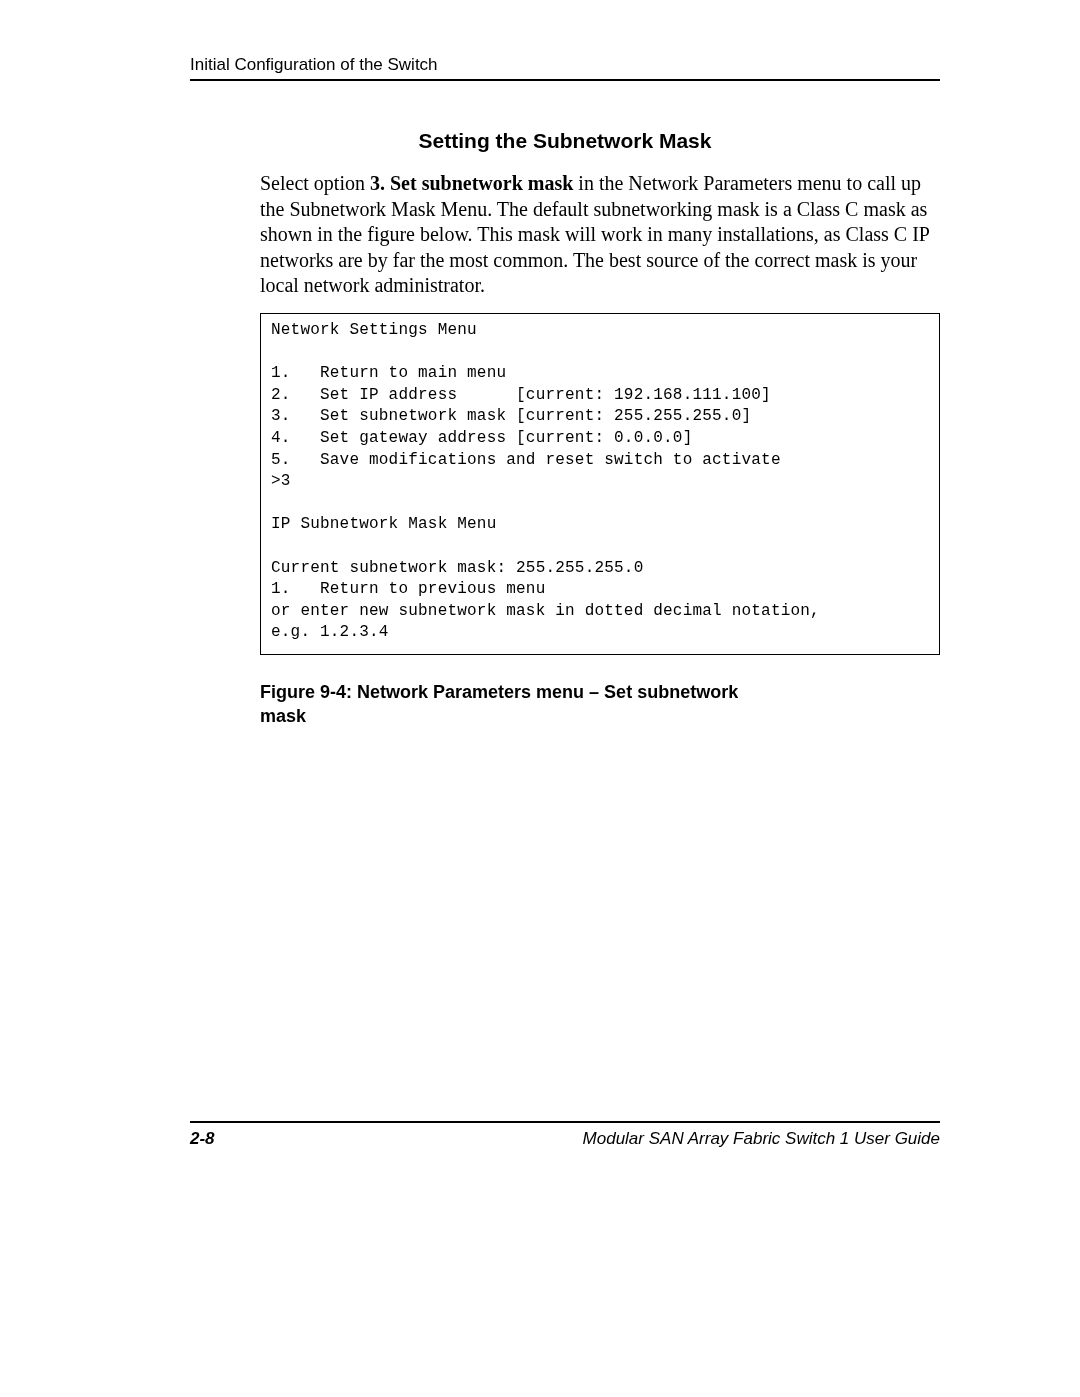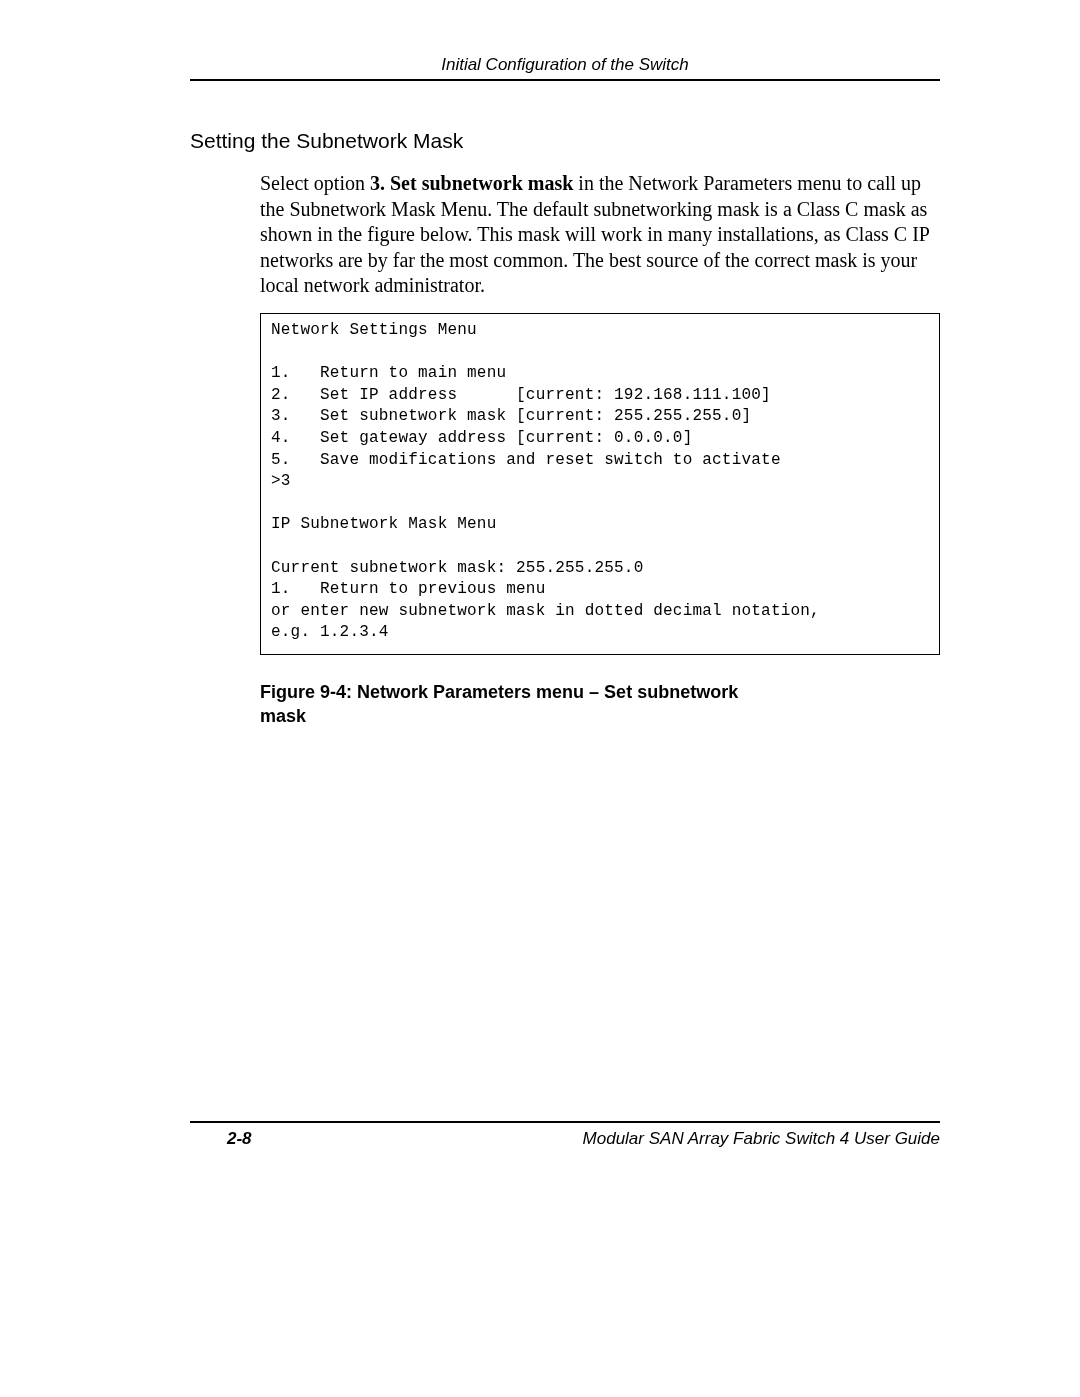--- a/index.html
+++ b/index.html
@@ -8,36 +8,35 @@
       height: 1397px;
       background: #fff;
       font-family: "Times New Roman", Times, serif;
       color: #000;
       position: relative;
     }
     .page {
       padding: 55px 140px 0 190px;
     }
     .running-head {
-      font-style: italic;
       font-family: Arial, Helvetica, sans-serif;
       font-size: 17px;
       margin-bottom: 4px;
-      text-align: center;
     }
     .head-rule {
       border: 0;
       border-top: 2px solid #000;
       margin-bottom: 48px;
     }
     .h2 {
       font-family: Arial, Helvetica, sans-serif;
-      font-weight: normal;
+      font-weight: bold;
       font-size: 21px;
       margin-bottom: 18px;
+      text-align: center;
     }
     .body-block {
       margin-left: 70px;
     }
     .body-text {
       font-size: 20px;
       line-height: 1.28;
       margin-bottom: 14px;
     }
     .body-text .inline-bold {
@@ -71,21 +70,21 @@
       border-top: 2px solid #000;
       margin-bottom: 6px;
     }
     .foot-row {
       display: flex;
       justify-content: space-between;
       font-family: Arial, Helvetica, sans-serif;
       font-style: italic;
       font-size: 17px;
     }
-    .foot-left { font-weight: bold; margin-left: 37px; }
+    .foot-left { font-weight: bold; }
   </style>
 </head>
 <body>
 
 <div class="page">
   <div class="running-head">Initial Configuration of the Switch</div>
   <hr class="head-rule">
 
   <div class="h2">Setting the Subnetwork Mask</div>
 
@@ -111,15 +110,15 @@
 e.g. 1.2.3.4</div>
 
     <div class="fig-caption">Figure 9-4:  Network Parameters menu – Set subnetwork mask</div>
   </div>
 </div>
 
 <div class="footer">
   <hr class="foot-rule">
   <div class="foot-row">
     <span class="foot-left">2-8</span>
-    <span>Modular SAN Array Fabric Switch 4 User Guide</span>
+    <span>Modular SAN Array Fabric Switch 1 User Guide</span>
   </div>
 </div>
 
 </body></html>

